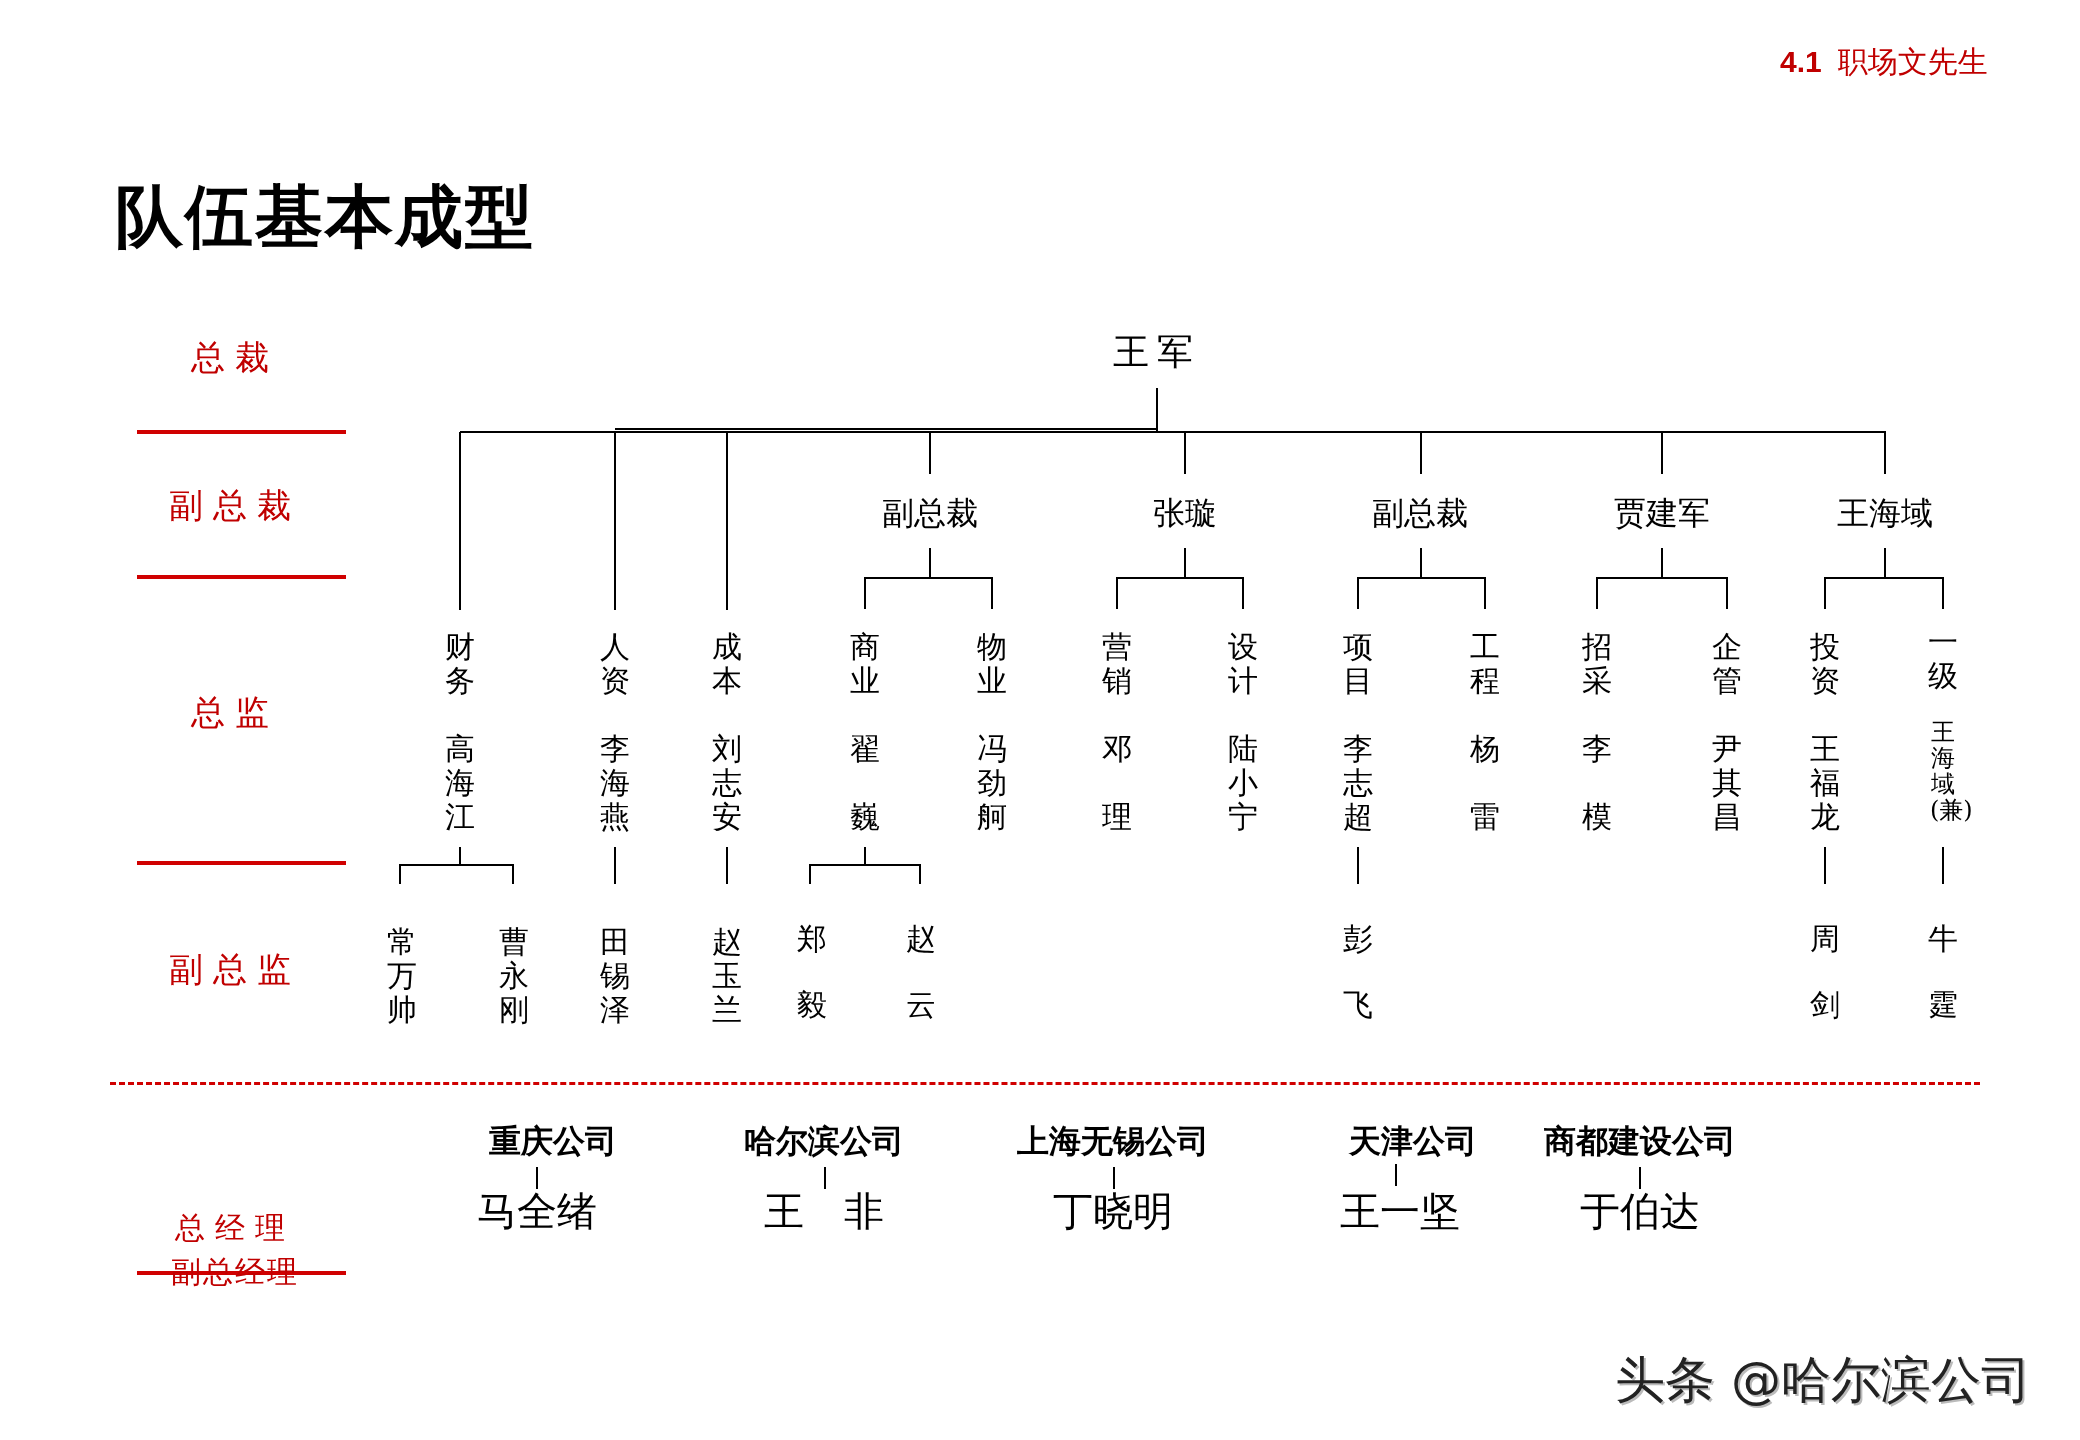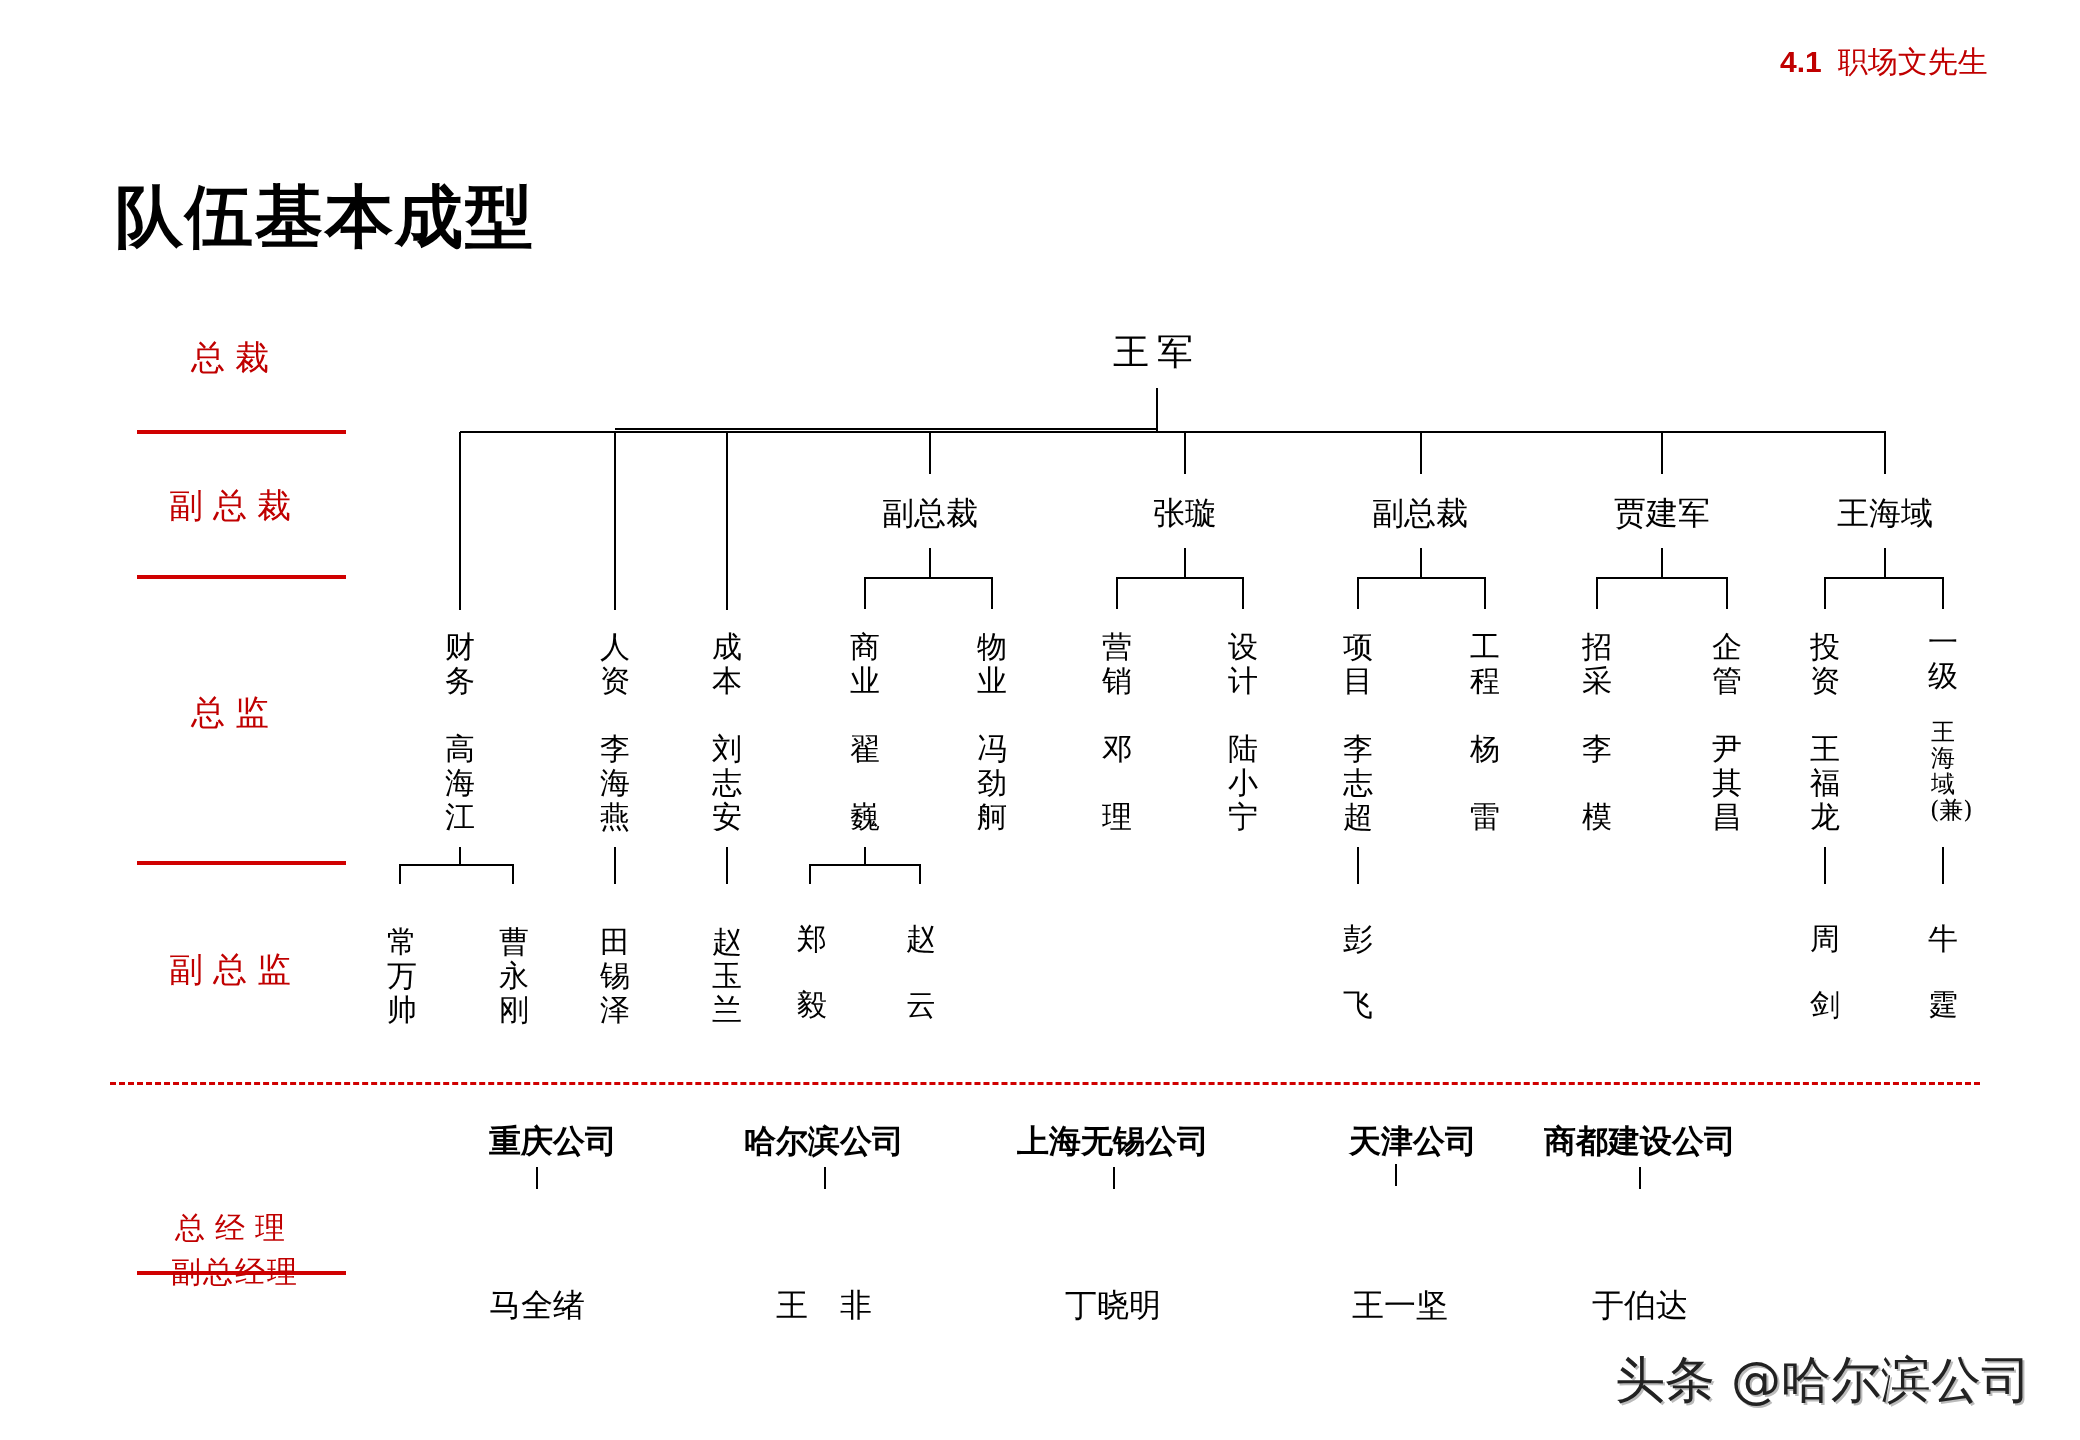--- a/index.html
+++ b/index.html
@@ -13,21 +13,21 @@
   .redline{left:137px;width:209px;height:4px;background:#d00000;}
   .hl{background:#000;height:2px;}
   .vl{background:#000;width:2px;}
   .thin{width:1.5px;}
   .node{transform:translateX(-50%);font-size:32px;white-space:nowrap;text-align:right;}
   .vert{transform:translateX(-50%);font-size:30px;line-height:34px;width:34px;text-align:center;writing-mode:horizontal-tb;}
   .vert span{display:block;}
   .gap{height:34px;}
   .sep{left:110px;width:1870px;height:0;border-top:3px dashed #d00000;top:1082px;}
   .comp{transform:translateX(-50%);font-size:32px;font-weight:bold;white-space:nowrap;top:1120px;}
-  .gm{transform:translateX(-50%);font-size:32px;white-space:nowrap;top:1284px;}
+  .gm{transform:translateX(-50%);font-size:40px;white-space:nowrap;top:1184px;}
   .wm{left:1615px;top:1347px;font-size:50px;color:#222;font-family:"DejaVu Sans",sans-serif;white-space:nowrap;text-shadow:2px 2px 0 #bbb;}
 </style>
 </head>
 <body>
 
 <div class="abs hdr"><b>4.1</b><span>职场文先生</span></div>
 <div class="abs title">队伍基本成型</div>
 
 <div class="abs lvl" style="top:335px">总裁</div>
 <div class="abs redline" style="top:430px"></div>

